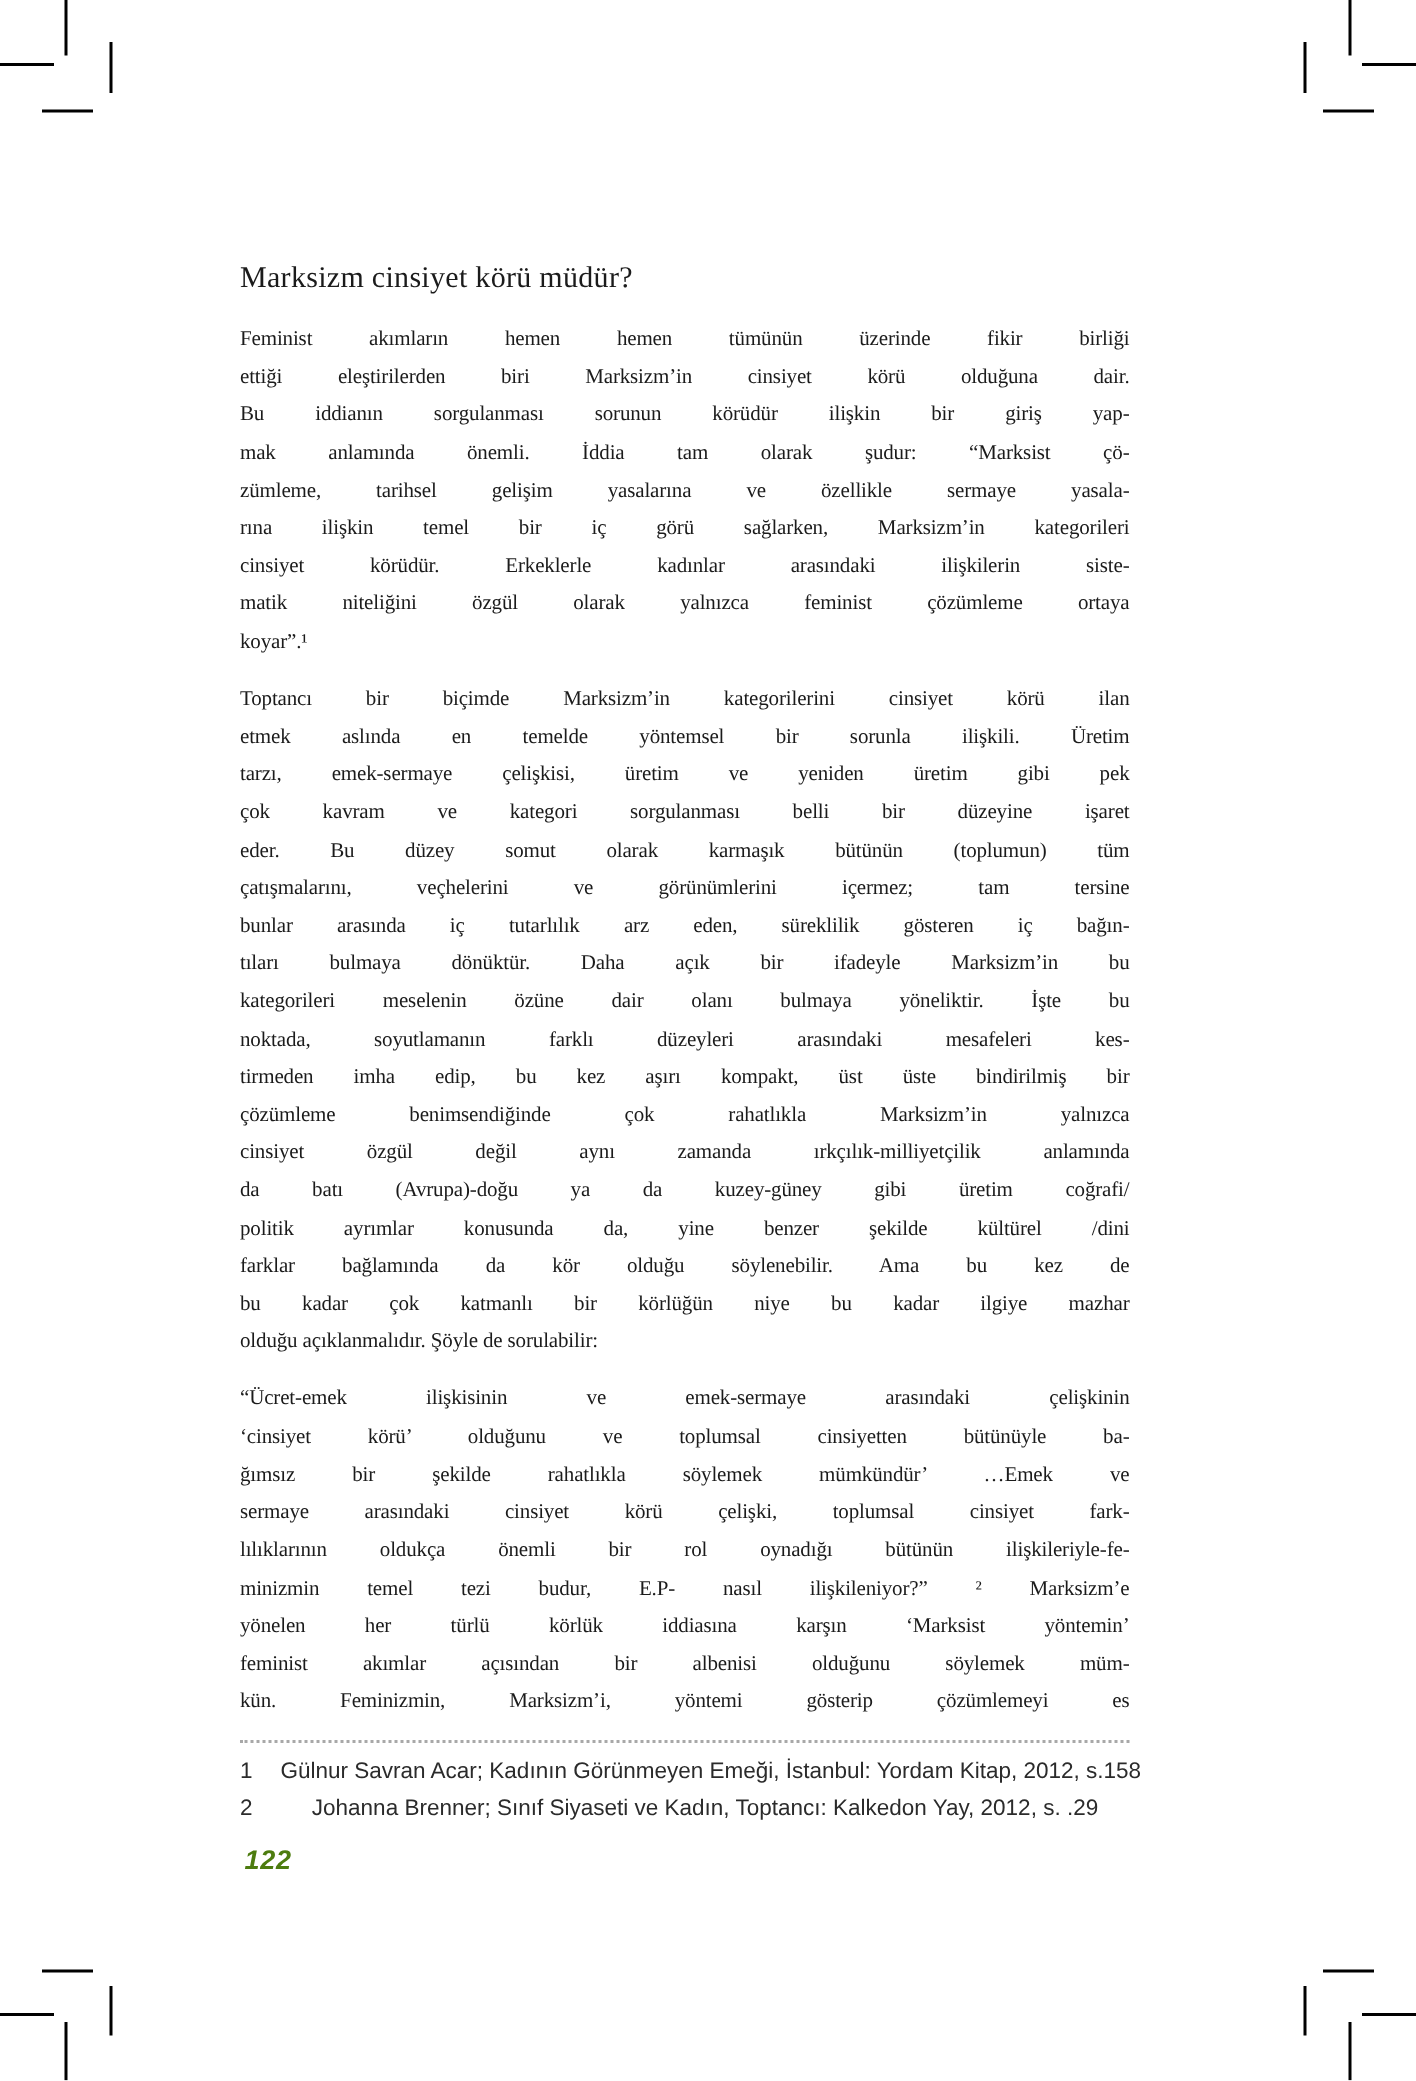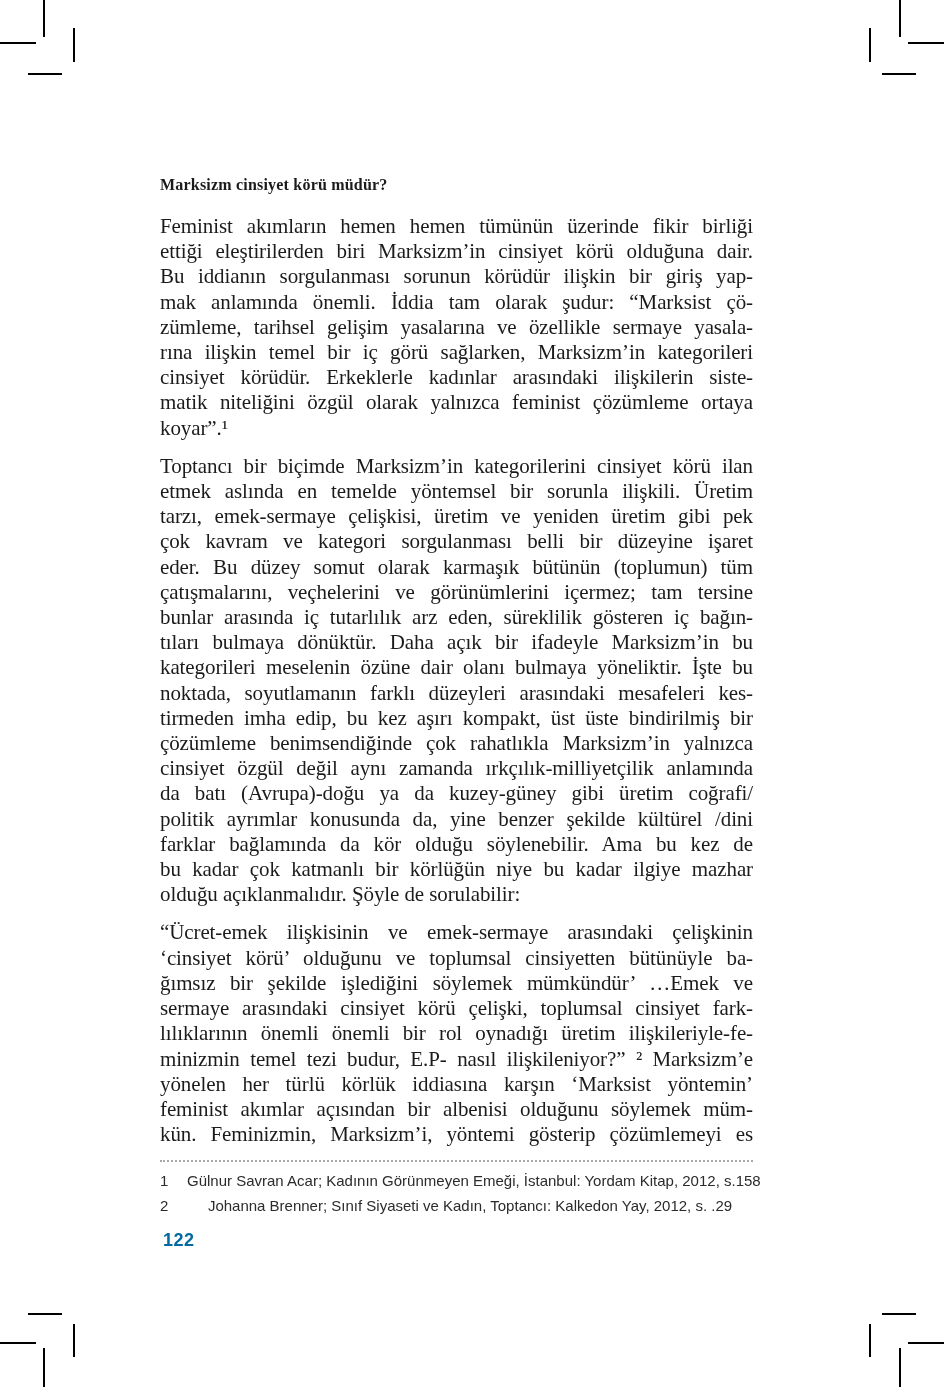--- a/index.html
+++ b/index.html
@@ -14,27 +14,27 @@
   
   .cropmarks i { position:absolute; display:block; background:#000; }
 
   
   .text-col {
     position:absolute; left:160px; top:170px; width:593px;
     color:#1b1b1b;
   }
   .heading {
     font-family:"Liberation Serif","DejaVu Serif",serif;
-    font-weight:700; font-size:16px; line-height:30px;
+    font-weight:400; font-size:20px; line-height:30px;
     letter-spacing:0.2px;
     margin:0 0 14px 0;
   }
   .para { margin:0 0 13px 0; }
   .line {
-    font-size:21px; line-height:25.2px;
+    font-size:14px; line-height:25.2px;
     letter-spacing:-0.1px;
     white-space:nowrap;
     text-align:justify;
     text-align-last:justify;
     -moz-text-align-last:justify;
   }
   .line.last { text-align-last:left; -moz-text-align-last:left; }
 
   .fn-rule {
     border:0; border-top:2px dotted #a8a8a8;
@@ -45,22 +45,23 @@
     display:flex;
     font-family:"Liberation Sans","DejaVu Sans",sans-serif;
     font-size:15px; line-height:24.5px; color:#2b2b2b;
   }
   .fn-marker { width:27px; flex:0 0 27px; }
   .fn-text { flex:1; white-space:nowrap;text-align:center; }
 
   .page-number {
     position:absolute; left:163px; top:1230px;
     font-family:"Liberation Sans","DejaVu Sans",sans-serif;
-    font-weight:700; font-size:18px; color:#0369a1;
+    font-weight:700; font-size:18px; color:#4d7c0f;
     letter-spacing:0.5px;
+    font-style:italic;
   }
 </style>
 </head>
 <body>
 
 <div class="page">
 
   <div class="cropmarks">
 
     <i style="left:43px;top:0;width:2px;height:37px"></i>
@@ -115,23 +116,23 @@
           <div class="line">cinsiyet özgül değil aynı zamanda ırkçılık-milliyetçilik anlamında</div>
           <div class="line">da batı (Avrupa)-doğu ya da kuzey-güney gibi üretim coğrafi/</div>
           <div class="line">politik ayrımlar konusunda da, yine benzer şekilde kültürel /dini</div>
           <div class="line">farklar bağlamında da kör olduğu söylenebilir. Ama bu kez de</div>
           <div class="line">bu kadar çok katmanlı bir körlüğün niye bu kadar ilgiye mazhar</div>
           <div class="line last">olduğu açıklanmalıdır. Şöyle de sorulabilir:</div>
         </div>
         <div class="para">
           <div class="line">“Ücret-emek ilişkisinin ve emek-sermaye arasındaki çelişkinin</div>
           <div class="line">‘cinsiyet körü’ olduğunu ve toplumsal cinsiyetten bütünüyle ba-</div>
-          <div class="line">ğımsız bir şekilde işlediğini söylemek mümkündür’ …Emek ve</div>
+          <div class="line">ğımsız bir şekilde rahatlıkla söylemek mümkündür’ …Emek ve</div>
           <div class="line">sermaye arasındaki cinsiyet körü çelişki, toplumsal cinsiyet fark-</div>
-          <div class="line">lılıklarının önemli önemli bir rol oynadığı üretim ilişkileriyle-fe-</div>
+          <div class="line">lılıklarının oldukça önemli bir rol oynadığı bütünün ilişkileriyle-fe-</div>
           <div class="line">minizmin temel tezi budur, E.P- nasıl ilişkileniyor?” ² Marksizm’e</div>
           <div class="line">yönelen her türlü körlük iddiasına karşın ‘Marksist yöntemin’</div>
           <div class="line">feminist akımlar açısından bir albenisi olduğunu söylemek müm-</div>
           <div class="line">kün. Feminizmin, Marksizm’i, yöntemi gösterip çözümlemeyi es</div>
         </div>
       </div>
 
     <hr class="fn-rule">
 
     <div class="footnotes" id="footnotes">

